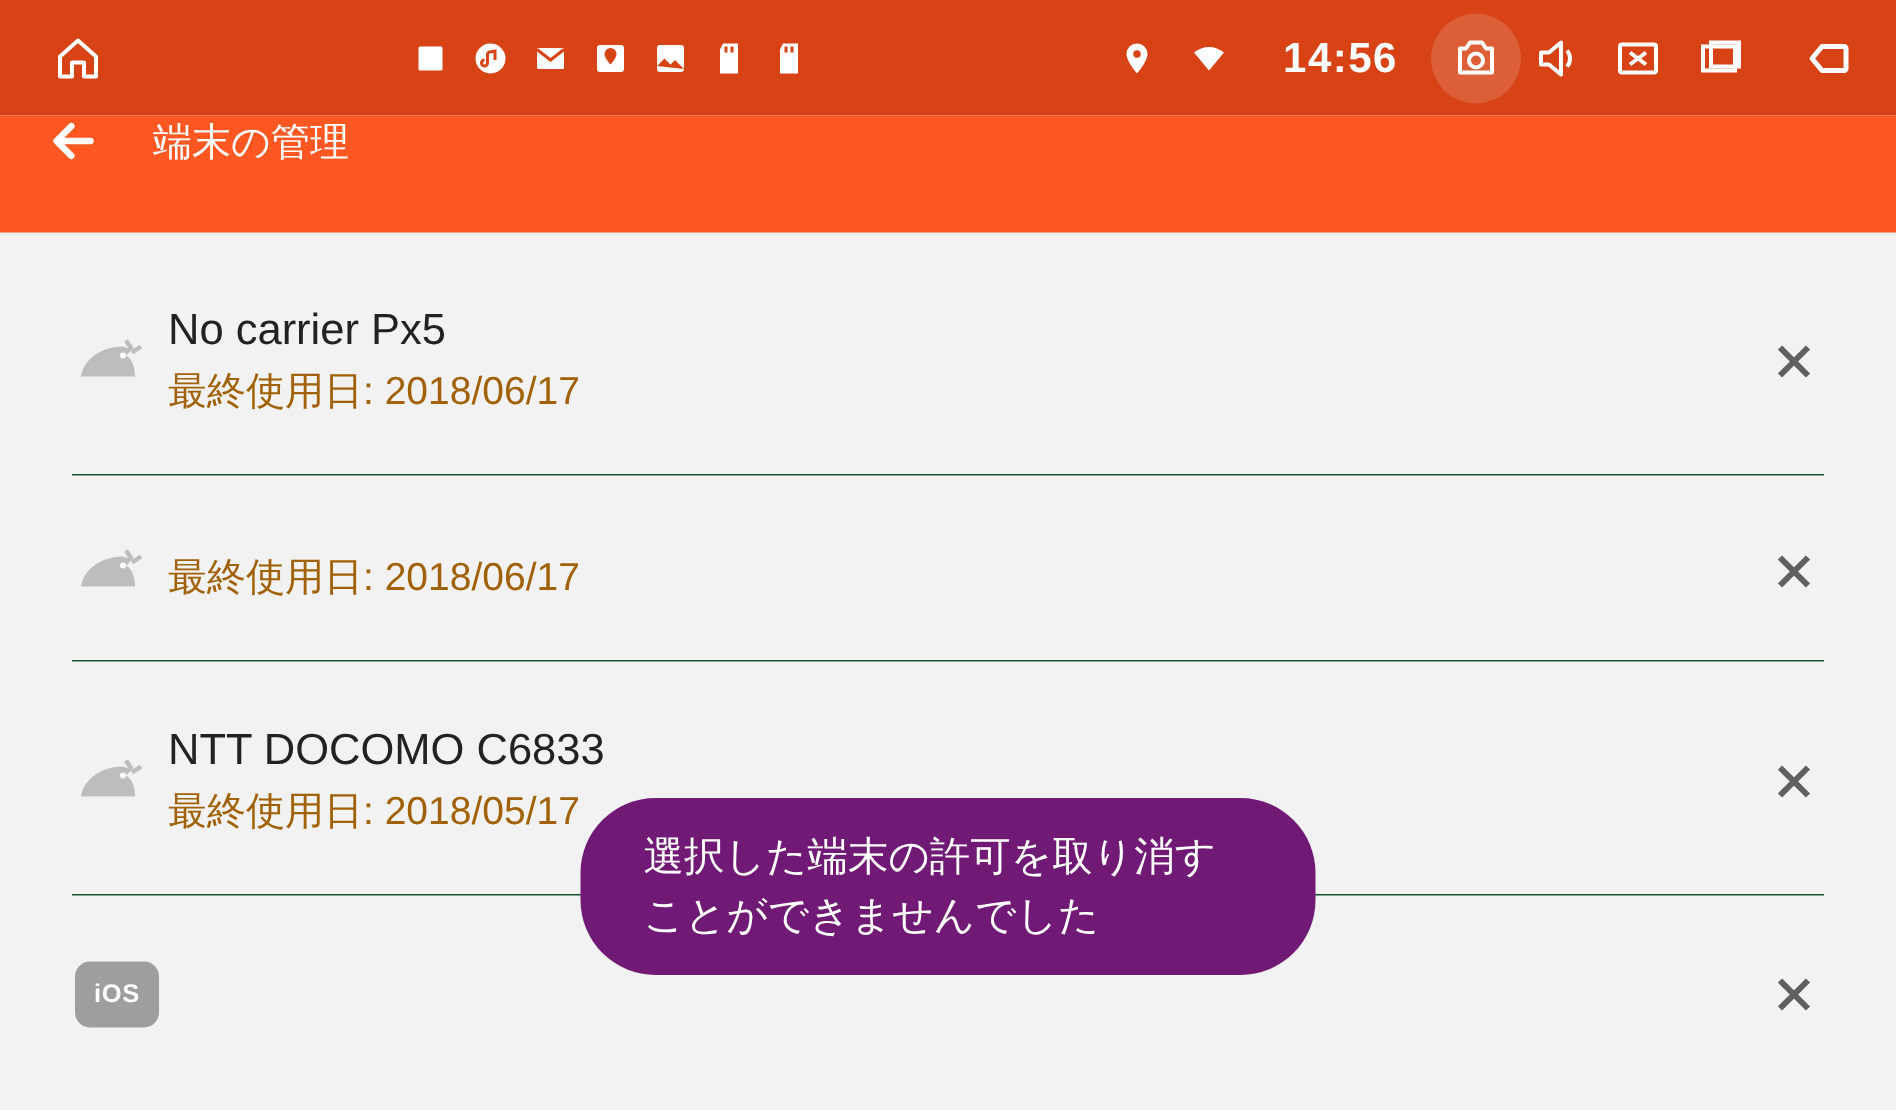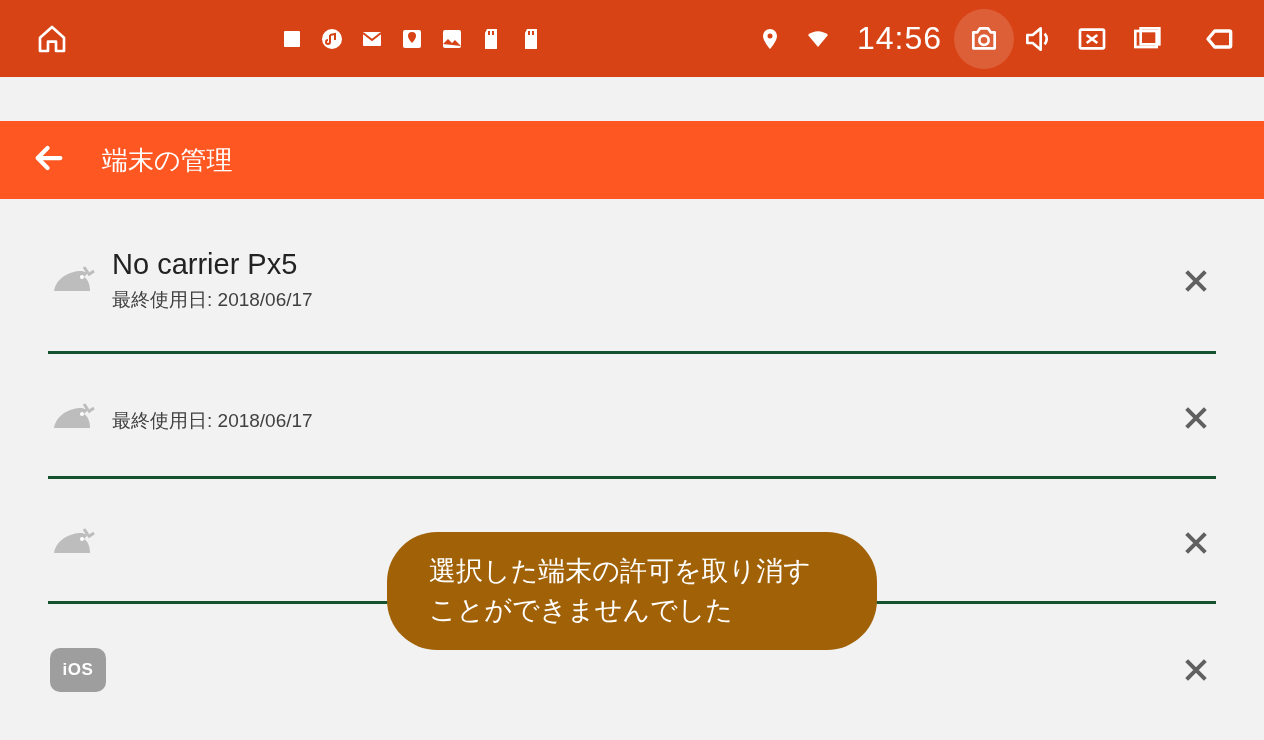--- a/index.html
+++ b/index.html
@@ -14,70 +14,68 @@
     color: #ffffff;
     padding: 0 28px 0 36px;
   }
   .statusbar .sb-left { display:flex; align-items:center; }
   .statusbar .sb-mid  { flex:1; display:flex; align-items:center; justify-content:center; gap:14px; }
   .statusbar .sb-right{ display:flex; align-items:center; gap:22px; }
   .statusbar .sb-icon { width:32px; height:32px; display:flex; align-items:center; justify-content:center; }
   .statusbar .sb-icon svg { width:32px; height:32px; stroke:#fff; fill:#fff; }
   .statusbar .sb-small { width:26px; height:26px; display:flex; align-items:center; justify-content:center; }
   .statusbar .sb-small svg { width:24px; height:24px; fill:#fff; }
-  .sb-time { font-size:32px; font-weight:400; letter-spacing:1px; margin:0 4px; }
+  .sb-time { font-size:28px; font-weight:700; letter-spacing:1px; margin:0 14px; }
 
   .camera-btn { position:relative; }
   .camera-btn .halo {
     position:absolute; inset:-14px; border-radius:50%;
     background:rgba(255,255,255,0.15);
   }
 
   
   .appbar {
     height: 78px;
     background: #ff5722;
     display:flex;
-    align-items:center;
     color:#fff;
     padding-left: 32px;
-    margin-top: 44px;
   }
   .appbar .back-icon svg { width:34px; height:34px; stroke:#fff; fill:none; stroke-width:3; }
   .appbar-title { font-size:26px; margin-left:36px; font-weight:400; }
 
   
   .list { padding: 0 48px; }
   .row {
     display:flex; align-items:center;
     padding: 44px 0 38px 0;
-    border-bottom:3px solid #14532d;
+    border-bottom:1px solid #14532d;
   }
   .row:first-child { padding-top:50px; }
   .row .device-icon { width:52px; height:40px; display:flex; align-items:center; margin-right:12px; }
   .row .device-icon svg { width:48px; height:34px; }
   .row .labels { display:flex; flex-direction:column; }
   .row .name { font-size:29px; color:#222; line-height:1.1; }
-  .row .sub  { font-size:19px; color:#404040; margin-top:6px; }
+  .row .sub  { font-size:26px; color:#a16207; margin-top:6px; }
   .row .spacer { flex:1; }
   .row .close-x { width:40px; height:40px; display:flex; align-items:center; justify-content:center; cursor:pointer; }
   .row .close-x svg { width:32px; height:32px; stroke:#606060; stroke-width:3; }
 
   .ios-badge {
     width:56px; height:44px; border-radius:10px; background:#9e9e9e;
     display:flex; align-items:center; justify-content:center; margin-right:16px; margin-left:2px;
   }
   .ios-badge span { color:#fff; font-size:17px; font-weight:700; letter-spacing:0.5px; }
 
   
   .toast {
     position:absolute;
     left:50%; transform:translateX(-50%);
     top:532px;
-    background:#a16207;
+    background:#701a75;
     color:#fff;
     border-radius:50px;
     padding: 20px 42px;
     max-width:490px;
     font-size:27px;
     line-height:1.45;
   }
 </style>
 </head>
 <body>
@@ -235,20 +233,24 @@
   </div>
 
   <div class="row">
     <span class="device-icon">
       <svg viewBox="0 0 48 32">
           <path d="M6 26c2-12 14-20 28-20l6 2-4 4c4 2 6 8 6 14z" fill="#bdbdbd"></path>
           <circle cx="34" cy="12" r="2" fill="#fff"></circle>
           <path d="M36 2l4 6M46 6l-6 4" stroke="#bdbdbd" stroke-width="3"></path>
         </svg>
     </span>
+    <div class="labels">
+      <span class="name">NTT DOCOMO C6833</span>
+      <span class="sub"><span>最終使用日: </span><span>2018/05/17</span></span>
+    </div>
     <span class="spacer"></span>
     <span class="close-x">
       <svg viewBox="0 0 24 24">
           <path d="M5 5l14 14M19 5L5 19" fill="none"></path>
         </svg>
     </span>
   </div>
 
   <div class="row" style="border-bottom:none;">
     <span class="ios-badge">

